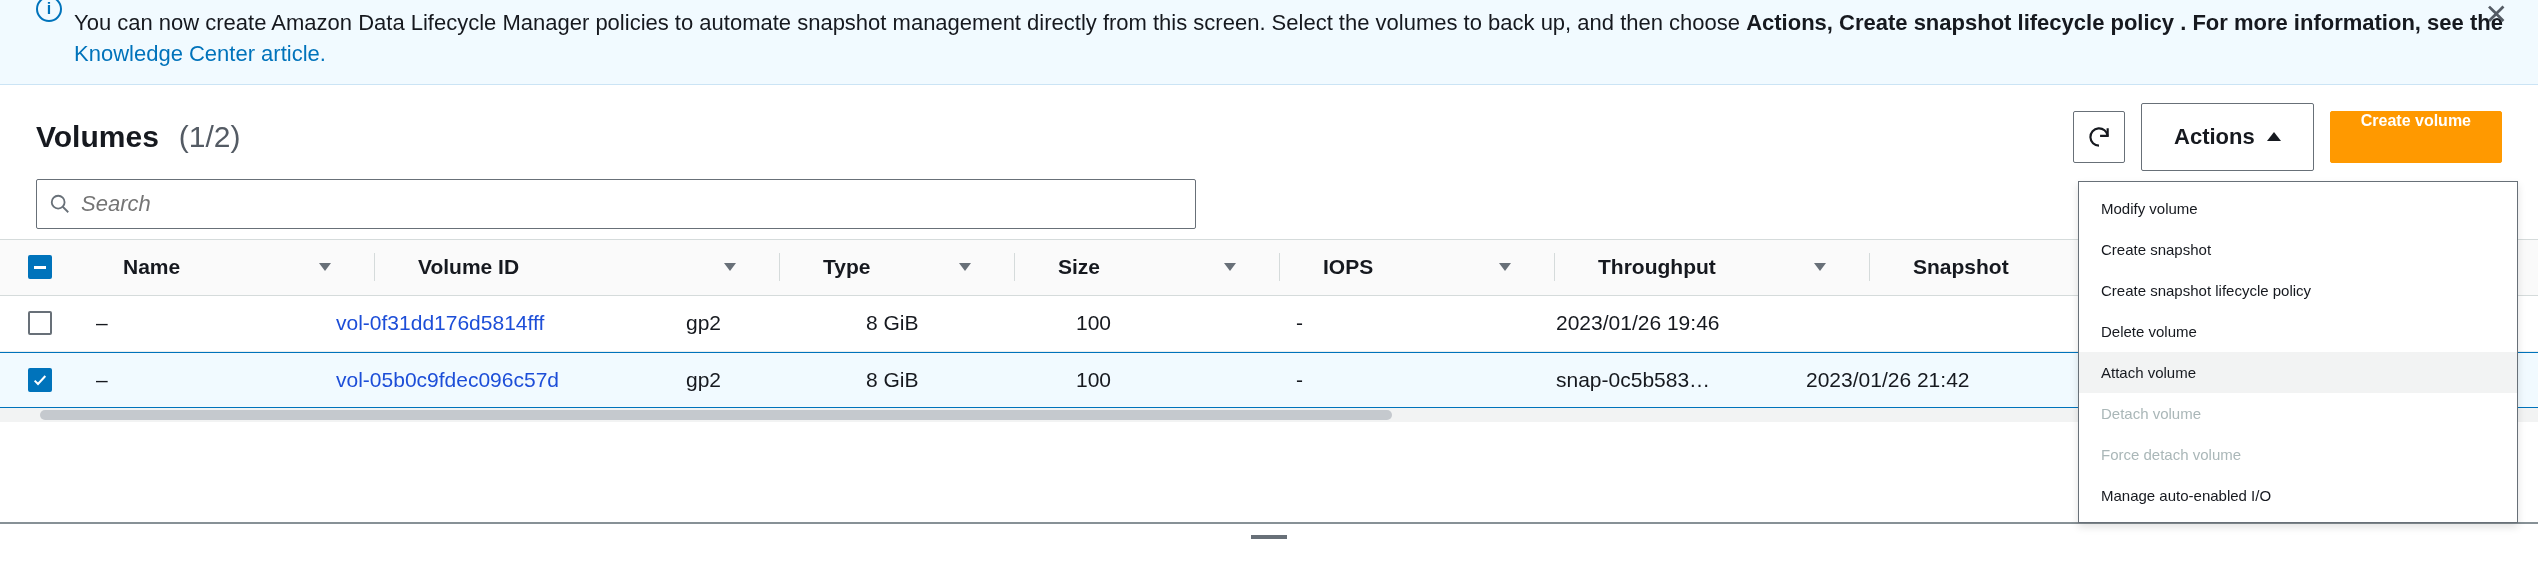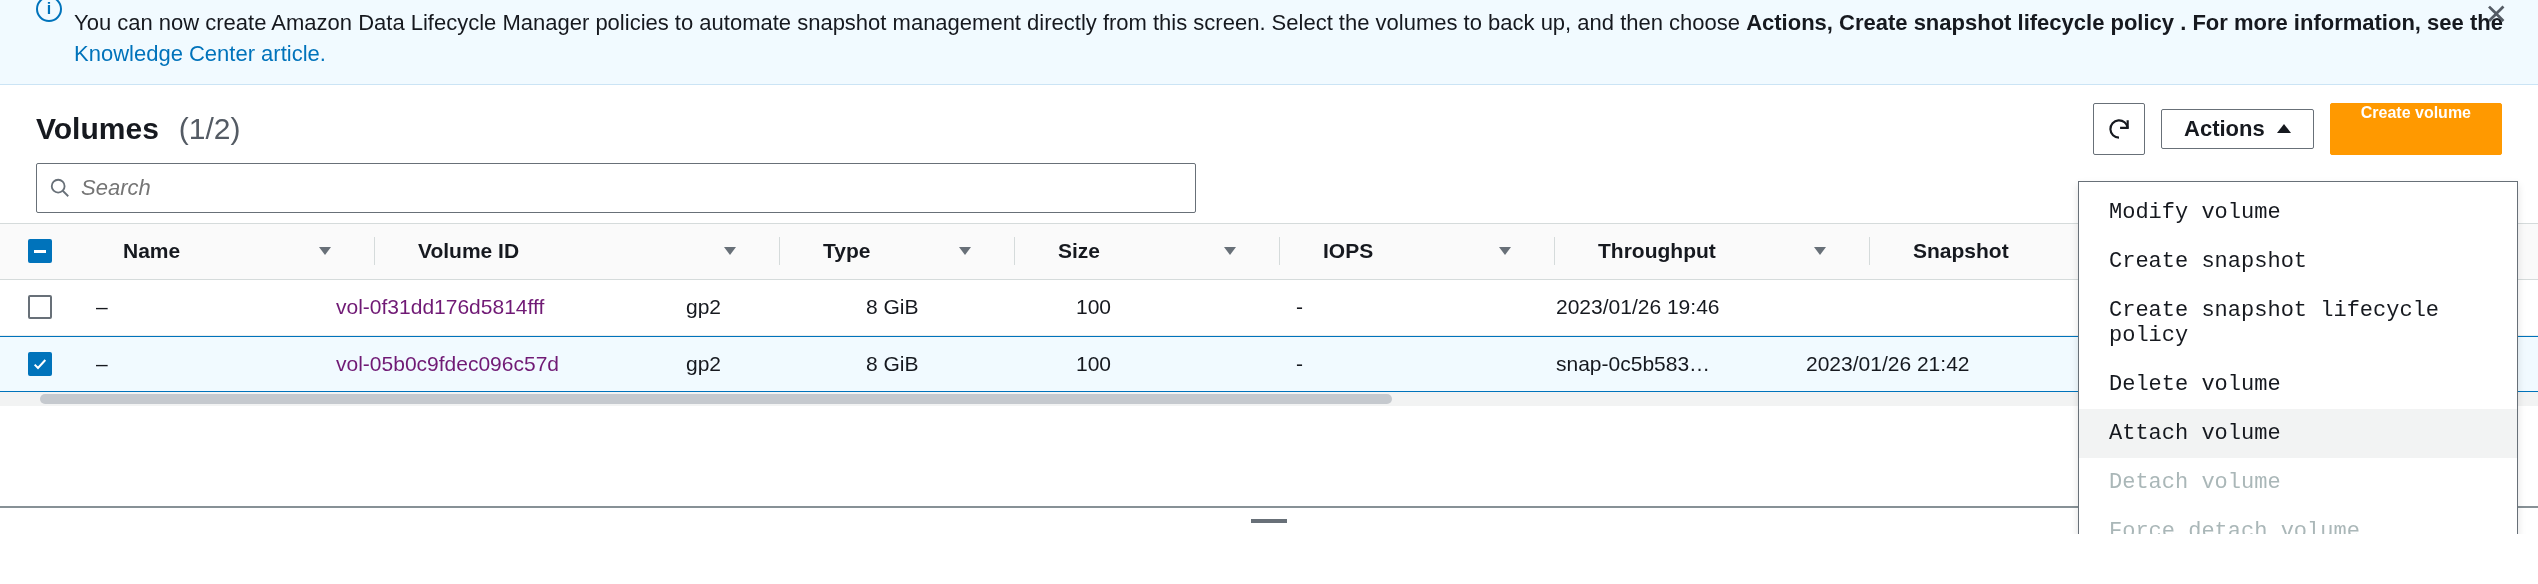--- a/index.html
+++ b/index.html
@@ -12,21 +12,21 @@
     .banner a { color: #0073bb; text-decoration: none; }
     .banner .close { position: absolute; right: 30px; top: -2px; font-size: 28px; color: #545b64; cursor: pointer; }
 
     
     .header { display: flex; align-items: center; padding: 18px 36px 4px 36px; gap: 16px; }
     .header .title { font-size: 30px; font-weight: 700; }
     .header .count { font-size: 30px; font-weight: 400; color: #545b64; margin-left: 4px; }
     .header .spacer { flex: 1; }
     .icon-btn { width: 52px; height: 52px; border: 1px solid #687078; border-radius: 2px; background: #fff; display: flex; align-items: center; justify-content: center; cursor: pointer; }
     .icon-btn svg { width: 26px; height: 26px; stroke: #16191f; fill: none; stroke-width: 2; }
-    .actions-btn { height: 40px; border: 1px solid #687078; border-radius: 2px; background: #fff; padding: 0 22px; display: flex; align-items: center; gap: 12px; cursor: pointer; font-size: 22px; font-weight: 700; }
+    .actions-btn { height: 68px; border: 1px solid #687078; border-radius: 2px; background: #fff; padding: 0 32px; display: flex; align-items: center; gap: 12px; cursor: pointer; font-size: 22px; font-weight: 700; }
     .actions-btn .caret { width: 0; height: 0; border-left: 7px solid transparent; border-right: 7px solid transparent; border-bottom: 9px solid #16191f; }
     .primary-btn { height: 52px; border: 1px solid #ff9900; background: #ff9900; color: #fff; font-weight: 700; font-size: 16px; padding: 0 30px; border-radius: 2px; cursor: pointer; }
 
     
     .search-row { padding: 4px 36px 10px 36px; }
     .search { width: 1160px; height: 50px; border: 1px solid #687078; border-radius: 2px; display: flex; align-items: center; padding: 0 12px; gap: 10px; }
     .search svg { width: 22px; height: 22px; stroke: #687078; fill: none; stroke-width: 2; }
     .search input { border: none; outline: none; font-size: 22px; flex: 1; font-style: italic; color: #687078; }
 
     
@@ -48,28 +48,28 @@
     .sep { width: 1px; height: 28px; background: #d5dbdb; }
     .thead .hdr { display:flex; align-items:center; gap:8px; width: 100%; justify-content: space-between; }
     .sort-caret { width:0; height:0; border-left:6px solid transparent; border-right:6px solid transparent; border-top:8px solid #687078; }
 
     .cb { width: 24px; height: 24px; border: 2px solid #687078; border-radius: 2px; display:flex; align-items:center; justify-content:center; cursor:pointer; }
     .cb.mixed { background:#0073bb; border-color:#0073bb; }
     .cb.mixed::after { content:""; width:12px; height:3px; background:#fff; }
     .cb.checked { background:#0073bb; border-color:#0073bb; }
     .cb.checked svg { stroke:#fff; width:16px; height:16px; stroke-width:3; fill:none; }
 
-    .link { color:#701a75; cursor:pointer; }
+    .link { color:#1d4ed8; cursor:pointer; }
 
     .hscroll { height:14px; background:#f2f3f3; display:flex; align-items:center; padding:0 40px; }
     .hscroll .thumb { height:10px; width:55%; background:#c5c9ce; border-radius:5px; }
 
     
     .dropdown { position: absolute; top: 96px; right: 20px; width: 440px; background:#fff; border:1px solid #687078; box-shadow: 0 4px 8px rgba(0,0,0,0.12); z-index: 10; padding: 6px 0; }
-    .dropdown .item { padding: 12px 30px; font-size: 22px; cursor:pointer;font-family:Liberation Mono, monospace; }
+    .dropdown .item { padding: 12px 22px; font-size: 15px; cursor:pointer; }
     .dropdown .item:hover, .dropdown .item.hover { background:#f2f3f3; }
     .dropdown .item.disabled { color:#aab7b8; cursor: default; }
 
     .resize { height: 28px; border-top: 2px solid #879196; display:flex; align-items:center; justify-content:center; margin-top: 100px; cursor: row-resize; }
     .resize .grip { width: 36px; height: 4px; border-top:2px solid #687078; border-bottom:2px solid #687078; }
   </style>
 </head>
 <body>
 
 <div class="banner">

